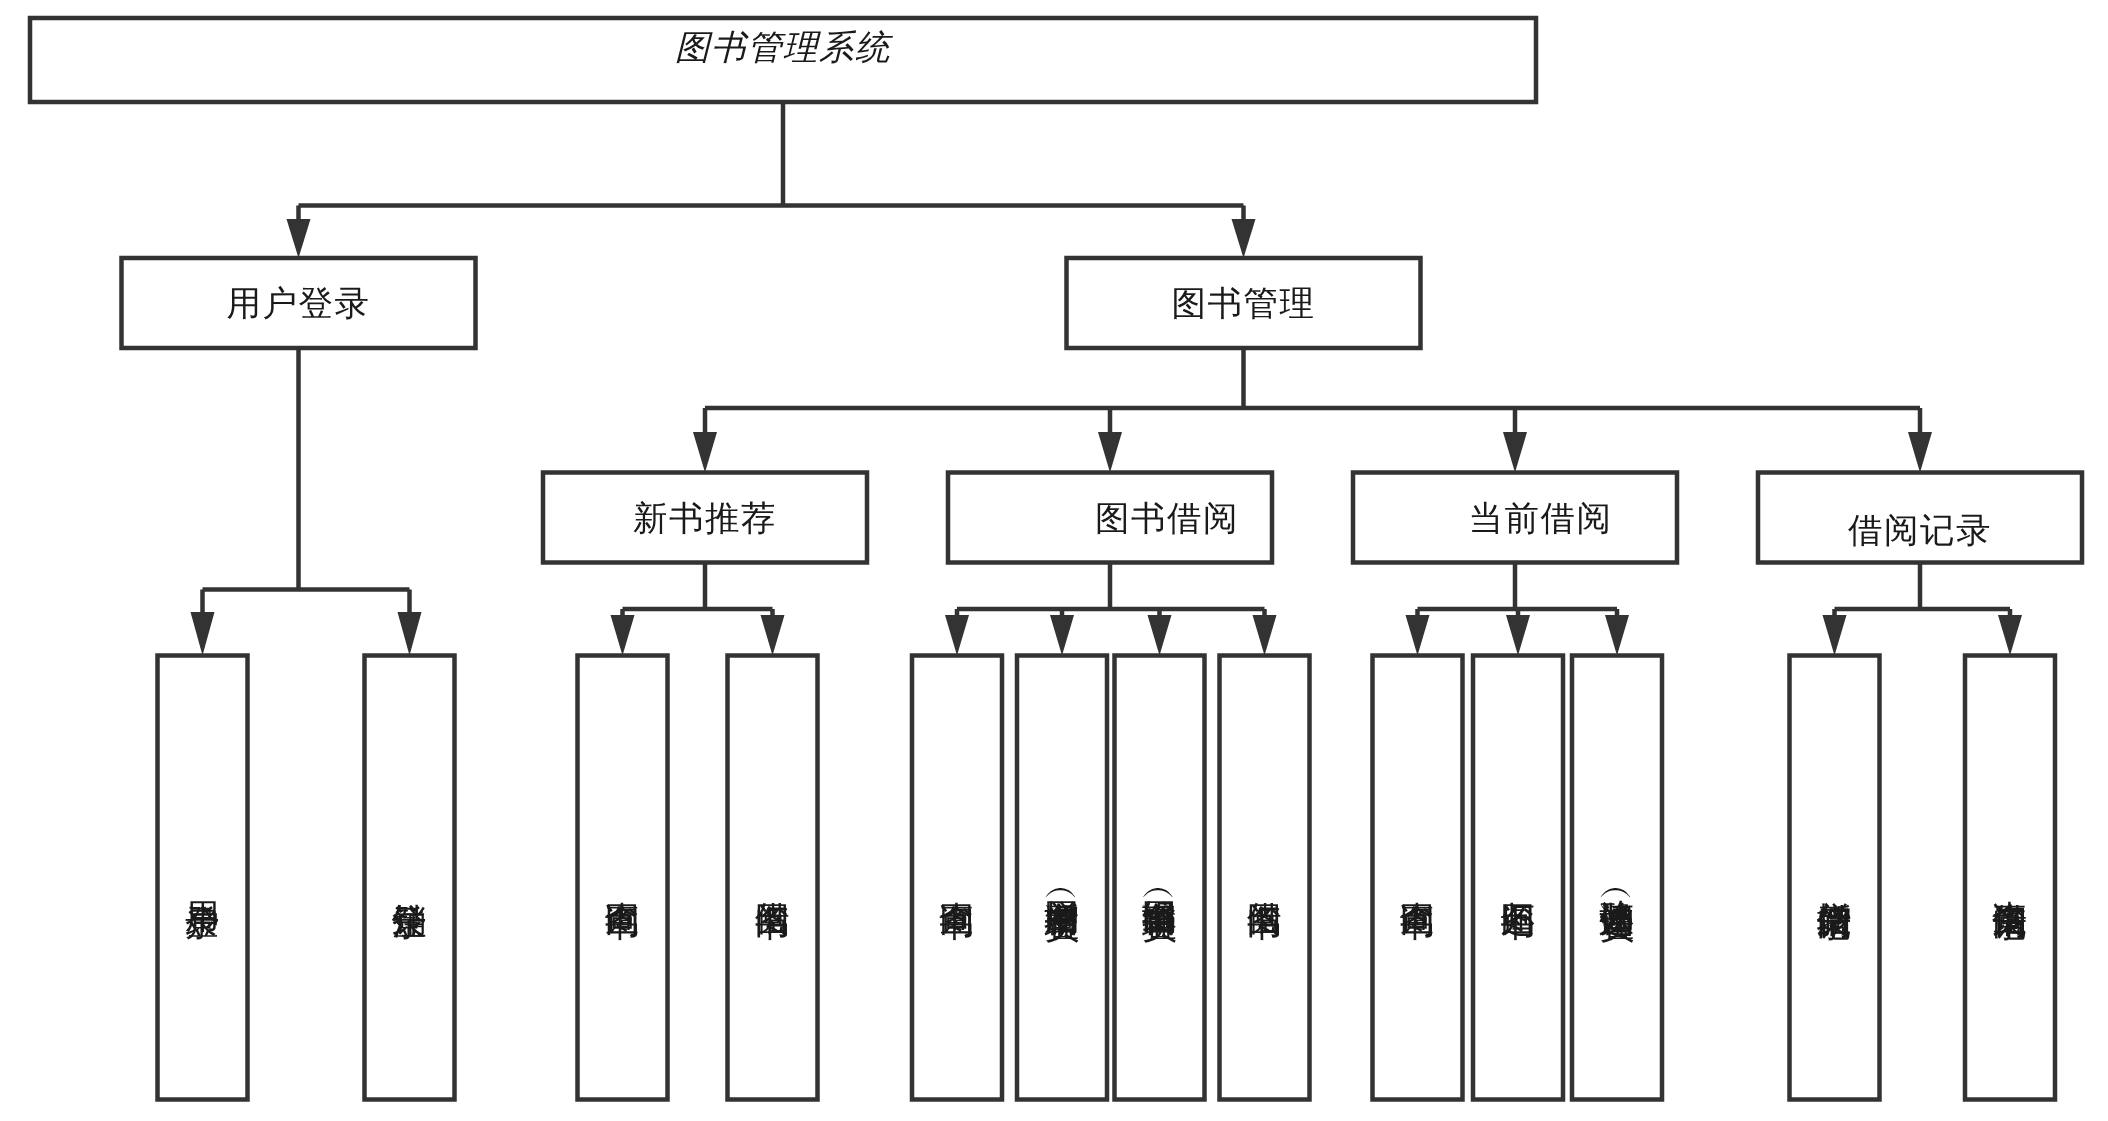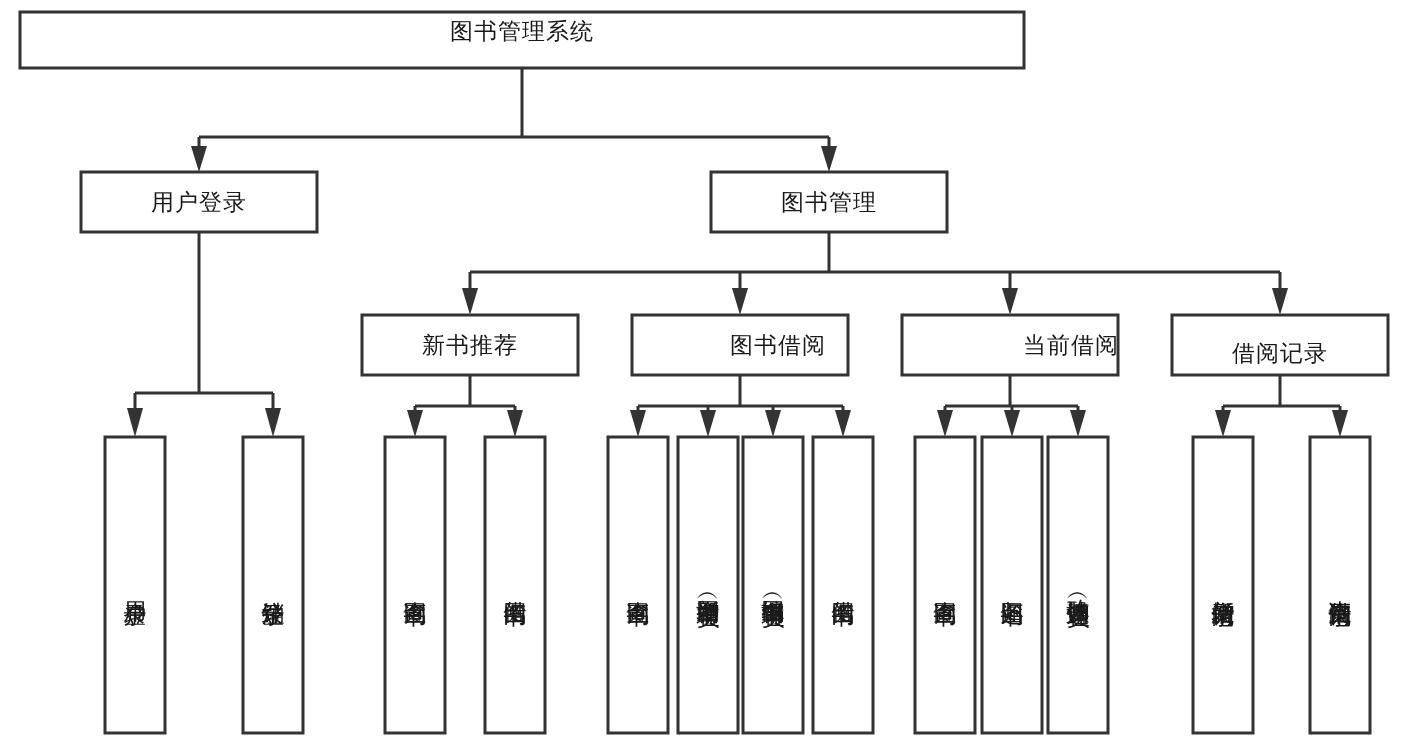--- a/index.html
+++ b/index.html
@@ -184,41 +184,41 @@
     <rect class="node-box" x="813" y="437" width="60" height="296"></rect>
 
     <rect class="node-box" x="915" y="437" width="60" height="296"></rect>
     <rect class="node-box" x="982" y="437" width="60" height="296"></rect>
     <rect class="node-box" x="1048" y="437" width="60" height="296"></rect>
 
     <rect class="node-box" x="1193" y="437" width="60" height="296"></rect>
     <rect class="node-box" x="1310" y="437" width="60" height="296"></rect>
   </svg>
 
-  <div class="horiz-label-wrap" style="left:20px; top:12px; width:1004px; height:38px;">
+  <div class="horiz-label-wrap" style="left:20px; top:12px; width:1004px; height:38px;font-style:italic;">
     <span class="horiz-label-text">图书管理系统</span>
   </div>
 
   <div class="horiz-label-wrap" style="left:81px; top:172px; width:236px; height:60px;">
     <span class="horiz-label-text">用户登录</span>
   </div>
 
   <div class="horiz-label-wrap" style="left:711px; top:172px; width:236px; height:60px;">
     <span class="horiz-label-text">图书管理</span>
   </div>
 
   <div class="horiz-label-wrap" style="left:362px; top:315px; width:216px; height:60px;">
     <span class="horiz-label-text">新书推荐</span>
   </div>
 
   <div class="horiz-label-wrap" style="left:632px; top:315px; width:216px; height:60px;padding-left:38px;">
     <span class="horiz-label-text">图书借阅</span>
   </div>
 
-  <div class="horiz-label-wrap" style="left:902px; top:315px; width:250px; height:60px;padding-left:44px;">
+  <div class="horiz-label-wrap" style="left:902px; top:315px; width:250px; height:60px;">
     <span class="horiz-label-text">当前借阅</span>
   </div>
 
   <div class="horiz-label-wrap" style="left:1172px; top:315px; width:216px; height:76px;">
     <span class="horiz-label-text">借阅记录</span>
   </div>
 
   <div class="vert-label-wrap" style="left:105px; top:437px; width:60px; height:296px;">
     <span class="vert-label-text">用户登录</span>
   </div>

